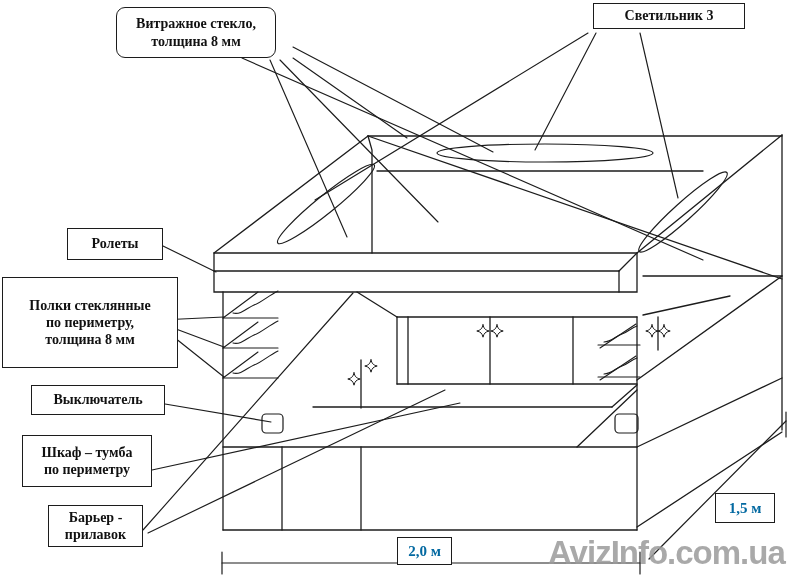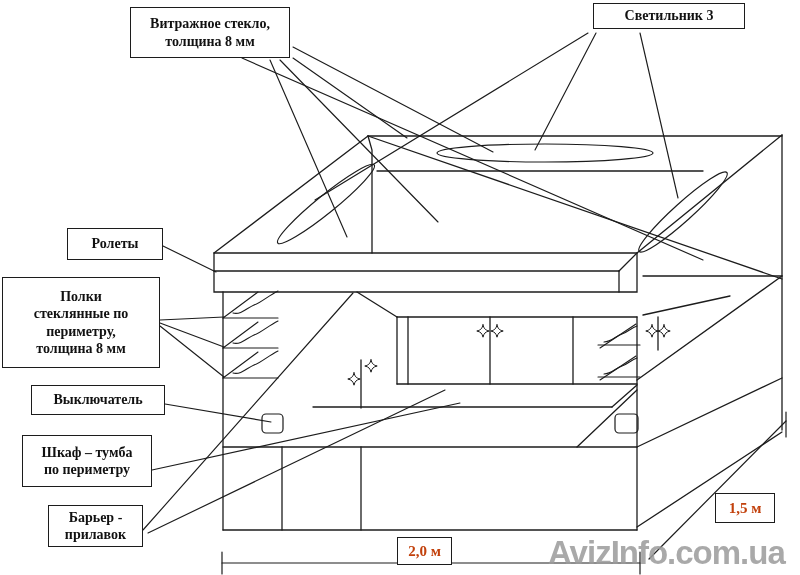--- a/index.html
+++ b/index.html
@@ -10,33 +10,33 @@
   #drawing{position:absolute;left:0;top:0;}
   .callout{
     position:absolute;display:flex;align-items:center;justify-content:center;
     text-align:center;background:#fff;border:1.6px solid #1c1c1c;
     font-weight:bold;font-size:14px;line-height:1.22;color:#111;
     box-sizing:border-box;
   }
   .dimbox{
     position:absolute;display:flex;align-items:center;justify-content:center;
     background:#fff;border:1.4px solid #1c1c1c;font-weight:bold;font-size:15px;
-    color:#c2410c;box-sizing:border-box;
+    color:#0369a1;box-sizing:border-box;
   }
   #watermark{
     position:absolute;left:548px;top:534px;width:252px;
     font-family:"Liberation Sans","DejaVu Sans",sans-serif;
     font-weight:bold;font-size:33px;letter-spacing:-1px;
     opacity:.85;white-space:nowrap;user-select:none;
   }
   
-  #co-vitrage{left:130px;top:7px;width:160px;height:51px;padding:0 4px;}
+  #co-vitrage{left:116px;top:7px;width:160px;height:51px;padding:0 4px;border-radius:9px;}
   #co-lamp{left:545px;top:3px;width:152px;height:26px;margin-left:48px;}
   #co-shutters{left:67px;top:228px;width:96px;height:32px;text-align:center;}
-  #co-shelves{left:2px;top:277px;width:158px;height:91px;padding:0 20px;}
+  #co-shelves{left:2px;top:277px;width:176px;height:91px;padding:0 20px;}
   #co-switch{left:31px;top:385px;width:134px;height:30px;}
   #co-cabinet{left:22px;top:435px;width:130px;height:52px;padding:0 14px;}
   #co-counter{left:48px;top:505px;width:95px;height:42px;padding:0 16px;}
   #dim-width{left:397px;top:537px;width:55px;height:28px;}
   #dim-depth{left:715px;top:493px;width:60px;height:30px;}
 </style>
 </head>
 <body>
 
 <div id="stage" style="background: rgb(255, 255, 255);">

